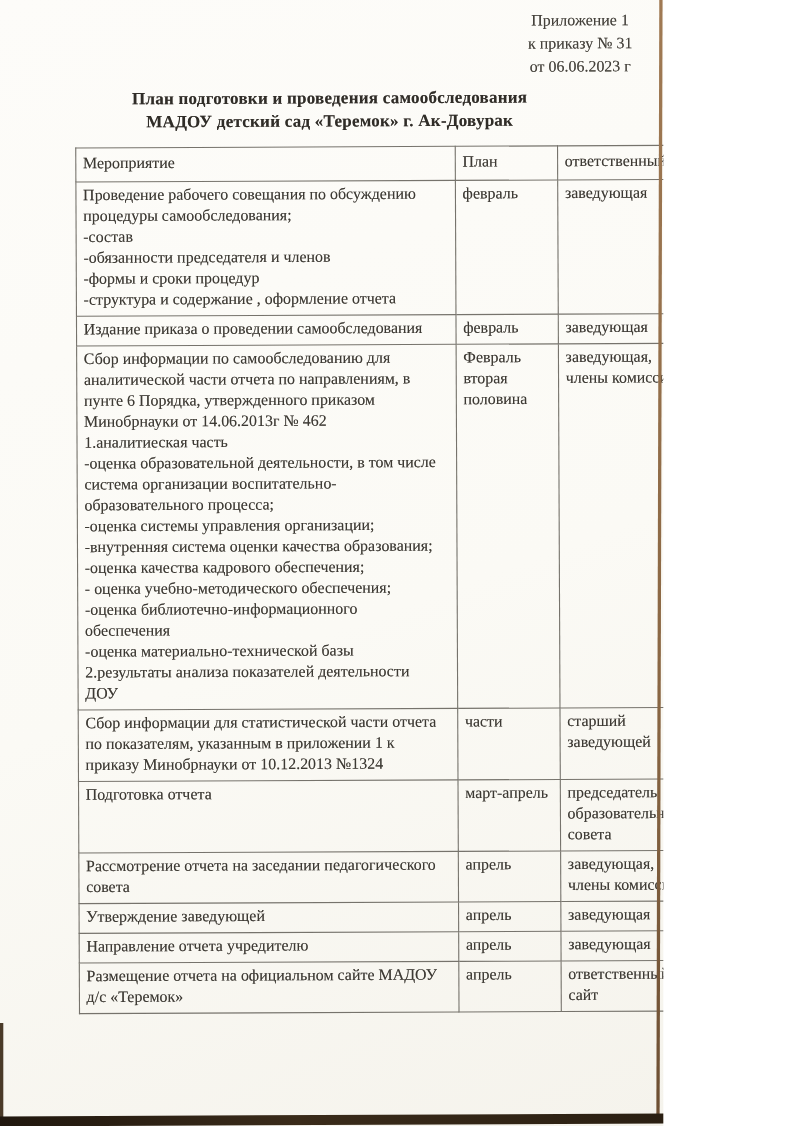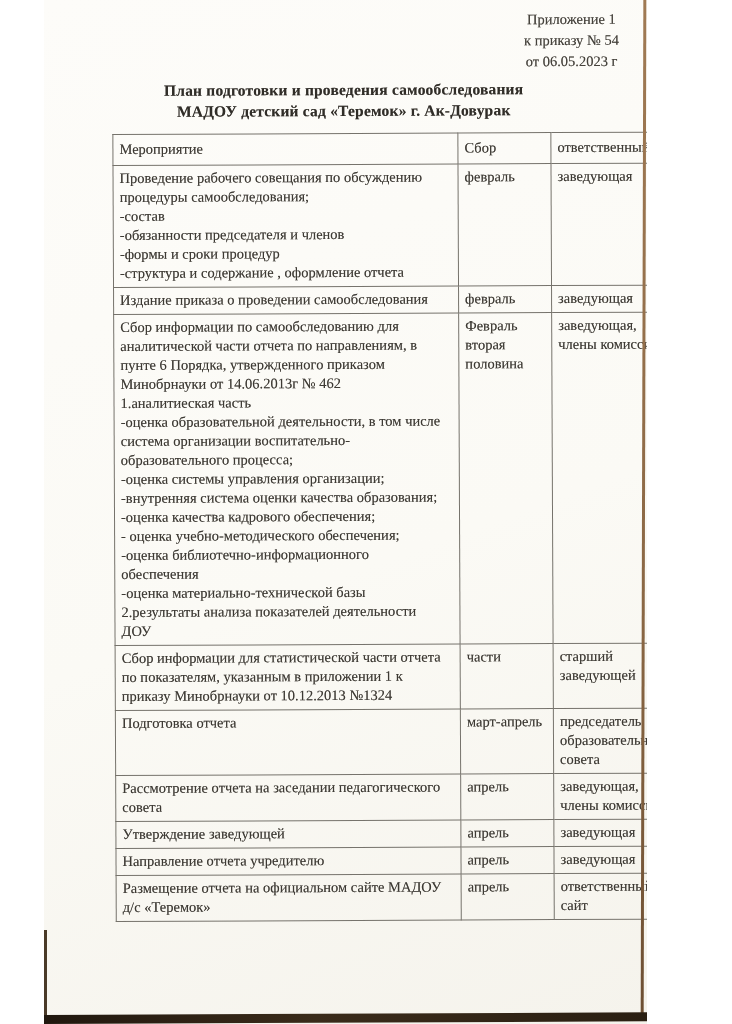--- a/index.html
+++ b/index.html
@@ -3,21 +3,20 @@
 <meta charset="utf-8">
 <style>
   html,body{margin:0;padding:0;}
   .page{
     position:relative;
     width:603px;height:1024px;
     overflow:hidden;
     background:linear-gradient(160deg,#fdfcf9 0%,#fbfaf5 55%,#f5f3ec 100%);
     font-family:"Liberation Serif","DejaVu Serif",serif;
     color:#3d3a34;
-    margin-left:44px;
   }
   .content{
     position:absolute;inset:0;
     transform:rotate(-0.25deg);
     text-shadow:0 0 0.5px rgba(70,64,58,.55);
   }
   .corner-note{
     position:absolute;top:10px;right:26px;
     font-size:14.5px;line-height:21px;text-align:center;
     color:#45423c;
@@ -61,39 +60,39 @@
   }
 </style>
 </head>
 <body>
 
 <div class="page">
   <div class="content">
 
     <div class="corner-note">
       <div>Приложение 1</div>
-      <div>к приказу № 54</div>
-      <div>от 06.05.2023 г</div>
+      <div>к приказу № 31</div>
+      <div>от 06.06.2023 г</div>
     </div>
 
     <div class="doc-title">
       <div>План подготовки и проведения самообследования</div>
       <div>МАДОУ детский сад «Теремок» г. Ак-Довурак</div>
     </div>
 
     <table class="doc-table">
       <colgroup>
           <col class="c1">
           <col class="c2">
           <col class="c3">
         </colgroup>
       <tbody>
           <tr>
         <th>Мероприятие</th>
-        <th>Сбор</th>
+        <th>План</th>
         <th>ответственный</th>
       </tr>
       <tr>
         <td>Проведение рабочего совещания по обсуждению
 процедуры самообследования;
 -состав
 -обязанности председателя и членов
 -формы и сроки процедур
 -структура и содержание , оформление отчета</td>
         <td>февраль</td>

